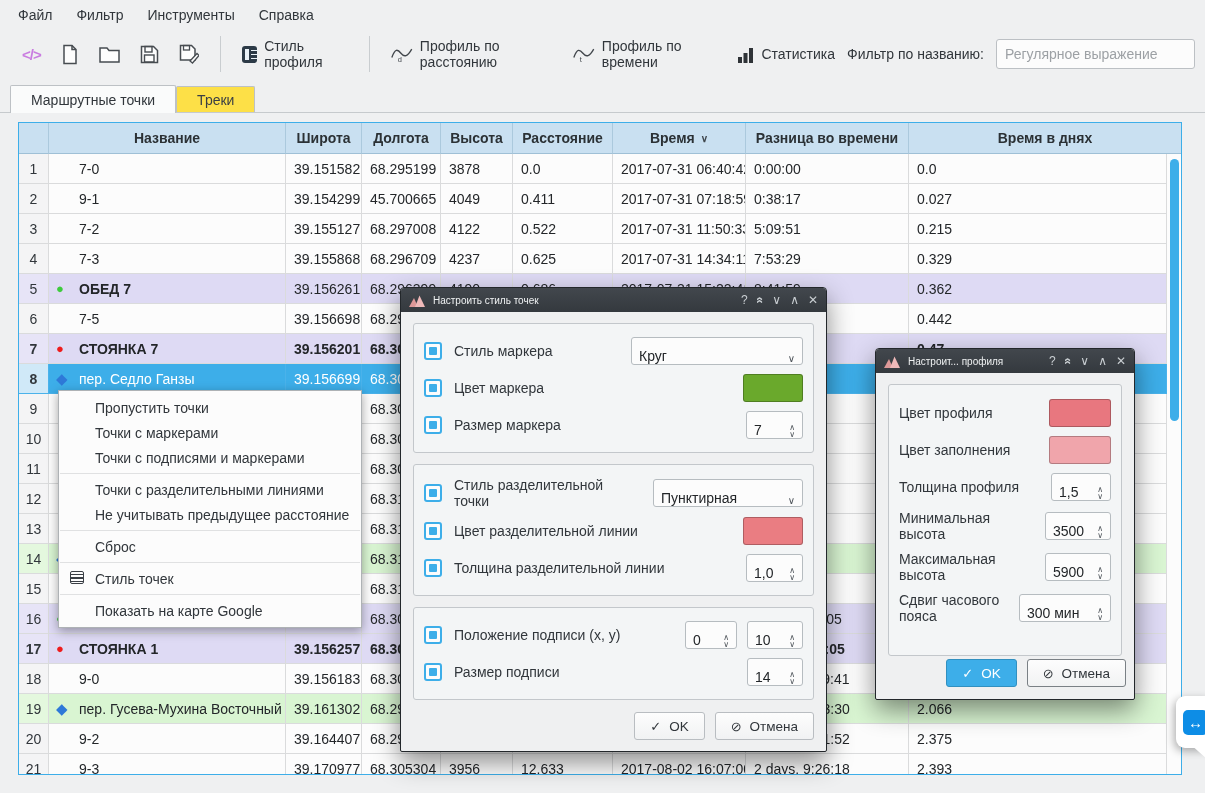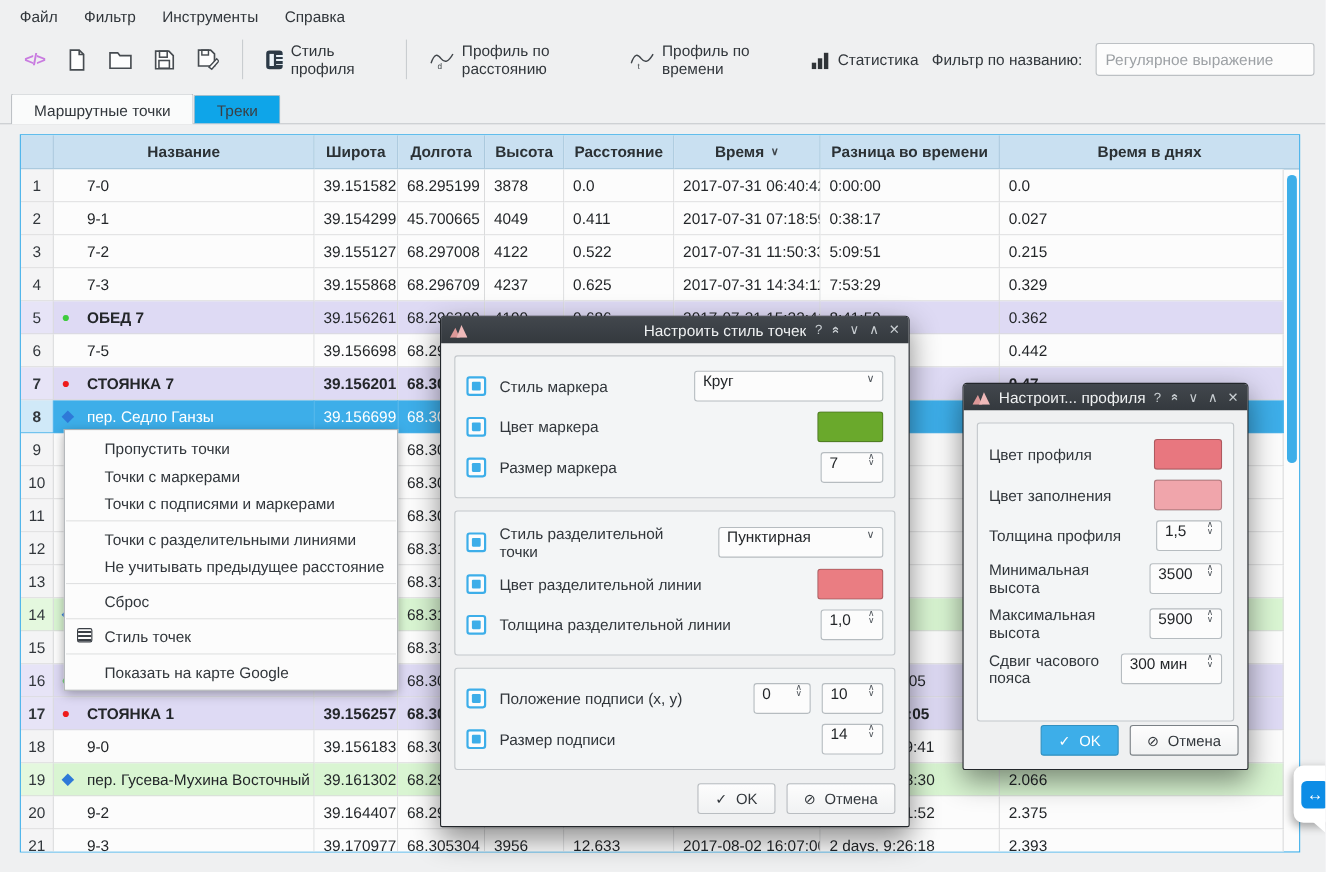--- a/index.html
+++ b/index.html
@@ -25,21 +25,21 @@
   .filter-label{margin-left:auto;margin-right:8px;white-space:nowrap}
   .filter-input{width:182px;height:28px;border:1px solid #bcc0c4;border-radius:3px;background:#fcfcfc;
      padding:0 8px;font-family:"Liberation Sans",sans-serif;font-size:14px;color:#c2410c;margin-right:2px}
   .filter-input::placeholder{color:#9da1a5}
 
   
   .tabbar{position:absolute;left:0;top:87px;width:1205px;height:26px;display:flex;align-items:flex-end;padding-left:10px;border-bottom:1px solid #c6cacd;box-sizing:border-box}
   .tab{height:25px;display:flex;align-items:center;justify-content:center;font-size:14px;
        border:1px solid #bdc1c5;border-bottom:none;border-radius:2px 2px 0 0;padding:0 20px}
   .tab.active{background:#fafbfb;position:relative;z-index:2;margin-bottom:-1px;height:27px}
-  .tab.inactive{background:#0ea5e9;color:#3a3f44}
+  .tab.inactive{background:#fde047;color:#3a3f44}
 
   
   .twrap{position:absolute;left:18px;top:122px;width:1162px;height:651px;background:#fcfcfc;
          border:1px solid #3daee9;overflow:hidden}
   .thead,.trow{display:grid;grid-template-columns:30px 237px 76px 79px 72px 100px 133px 163px 1fr}
   .thead{width:1162px;height:31px}
   .trow{width:1148px;height:30px;font-size:14px;color:#232629}
   .hcell{display:flex;align-items:center;justify-content:center;gap:6px;background:#c9e0f1;
          border-right:1px solid #abc9dd;border-bottom:1px solid #9fc0d6;font-size:14px;font-weight:600;color:#2b3135;
          box-sizing:border-box;white-space:nowrap;overflow:hidden}
@@ -68,33 +68,33 @@
   .mitem{position:relative;height:25px;display:flex;align-items:center;padding-left:36px;color:#31363b}
   .msep{height:1px;background:#e0e1e2;margin:3px 1px}
   .mi-ic{position:absolute;left:11px;top:5px;width:14px;height:13px;border:1.5px solid #3a3f45;border-radius:2px;
          background:repeating-linear-gradient(180deg,transparent 0 2px,#3a3f45 2px 3.5px);box-sizing:border-box}
 
   
   .dlg{position:absolute;background:#eff0f1;border:1px solid #23272b;border-radius:4px 4px 2px 2px;
        box-shadow:0 10px 26px rgba(0,0,0,.45);box-sizing:border-box}
   .titlebar{height:24px;background:linear-gradient(#42474d,#34393e);border-radius:3px 3px 0 0;display:flex;
             align-items:center;padding:0 8px;gap:8px}
-  .ttl{flex:1;text-align:right;color:#eff1f2;font-size:14px;white-space:nowrap;overflow:hidden}
+  .ttl{flex:1;text-align:left;color:#eff1f2;font-size:10px;white-space:nowrap;overflow:hidden}
   .winbtns{display:flex;gap:9px;color:#c9ced2;font-size:12px;align-items:center}
   .winbtns span{line-height:1}
   .rot{display:inline-block;transform:rotate(90deg);font-weight:700}
   .dlg-body{padding:11px 12px}
   .grp{border:1px solid #c3c7cb;border-radius:3px;background:#f3f5f6;padding:5px 10px;margin-bottom:11px}
   .drow{display:flex;align-items:center;min-height:30px;margin:7px 0;gap:12px;font-size:14px}
   .cb{flex:none;width:14px;height:14px;border:2px solid #3daee9;border-radius:3px;background:#fcfcfc;
       display:inline-flex;align-items:center;justify-content:center}
   .cb::after{content:"";width:8px;height:8px;background:#3daee9;border-radius:1px}
   .ctrl{margin-left:auto;display:flex;gap:10px}
   .combo,.spin{height:28px;background:#fcfcfc;border:1px solid #b6bcc0;border-radius:3px;display:flex;
-        align-items:flex-start;padding:0 7px;box-sizing:border-box;font-size:14px;color:#232629;gap:6px}
+        align-items:flex-end;padding:0 7px;box-sizing:border-box;font-size:14px;color:#232629;gap:6px}
   .combo .chev{margin-left:auto;font-size:10px;color:#4d5359;font-style:normal}
   .spin .sv{flex:1}
   .spin .sb{display:flex;flex-direction:column;align-items:center;line-height:.8;margin-left:4px}
   .spin .sb i{font-style:normal;font-size:8px;color:#4d5359}
   .swatch{height:28px;border-radius:3px;border:1px solid rgba(0,0,0,.25);box-sizing:border-box}
   .btnrow{position:absolute;display:flex;gap:10px}
   .btn{height:28px;padding:0 15px;border:1px solid #b9bdc1;border-radius:3px;
        background:linear-gradient(#fdfdfd,#f1f2f3);font-size:13.5px;color:#31363b;display:flex;align-items:center;gap:8px;box-sizing:border-box}
   .btn .bic{font-size:13px}
   .btn.blue{background:#3daee9;border-color:#3190c0;color:#fff}

